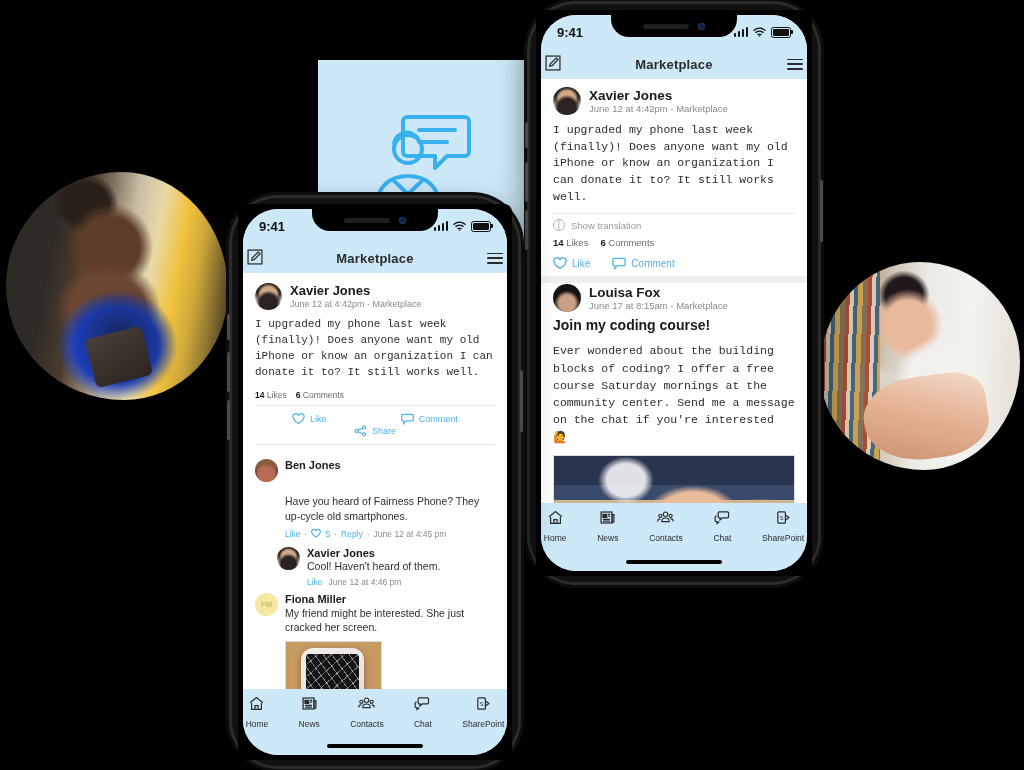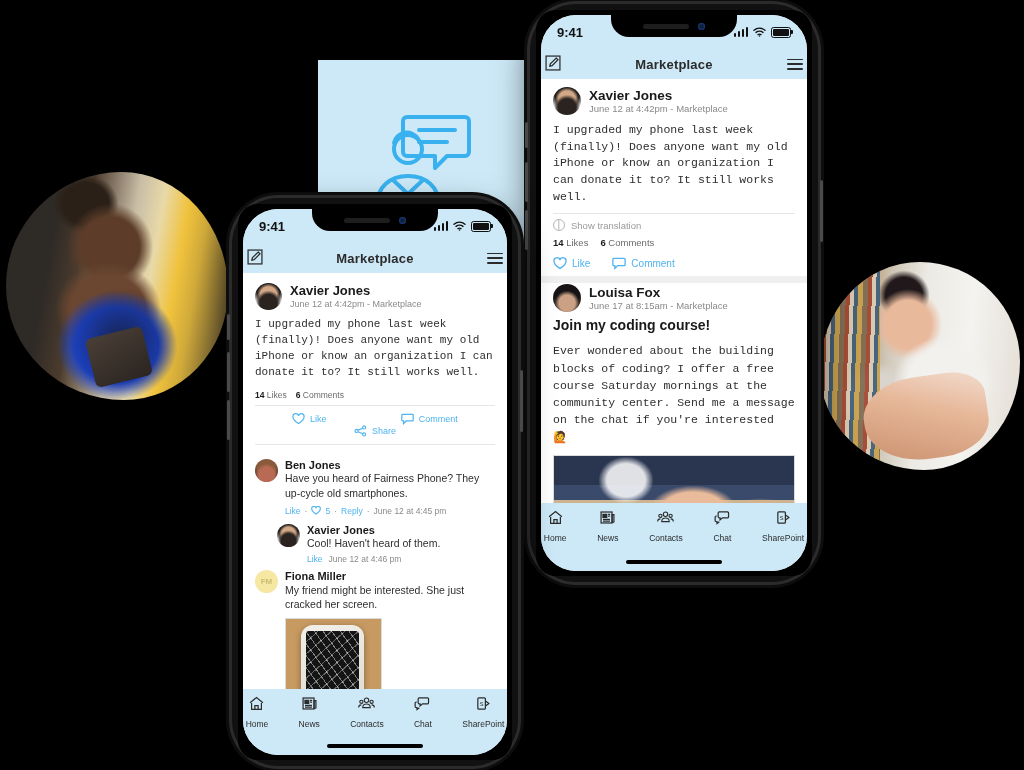--- a/index.html
+++ b/index.html
@@ -42,21 +42,21 @@
   .art-right:before{content:"";position:absolute;left:0;top:0;width:30%;height:100%;
      background:repeating-linear-gradient(92deg,#7d6a52 0 5px,#a4452f 5px 9px,#d9cdb6 9px 13px,#3f5d78 13px 17px,#c8a14b 17px 22px);
      opacity:.92;}
   .art-right:after{content:"";position:absolute;left:22%;top:55%;width:62%;height:40%;
      background:linear-gradient(20deg,#c98f6c,#e7b89a 60%,#f3ded1);
      border-radius:44% 30% 40% 50%;transform:rotate(-8deg);}
 
   
   .phone{position:absolute;border-radius:46px;background:#111;
      box-shadow:0 0 0 3px #2b2b2b, 0 0 0 6px #0d0d0d, 0 14px 34px rgba(0,0,0,.6);}
-  .phone .bezel{position:absolute;inset:6px;border-radius:20px;background:#000;
+  .phone .bezel{position:absolute;inset:6px;border-radius:8px;background:#000;
      overflow:hidden;}
   .screen{position:absolute;inset:5px;border-radius:35px;background:#fff;overflow:hidden;
      display:flex;flex-direction:column;}
   .side-btn{position:absolute;width:3px;background:#4a4a4a;border-radius:2px;}
 
   
   .notch{position:absolute;left:50%;transform:translateX(-50%);top:0;background:#000;
      border-radius:0 0 18px 18px;z-index:6;display:flex;align-items:center;justify-content:center;gap:9px;}
   .speaker{width:46px;height:5px;border-radius:3px;background:#1e1e1e;}
   .cam{width:7px;height:7px;border-radius:50%;background:#10213f;box-shadow:inset 0 0 2px #2a62c9;}
@@ -451,21 +451,21 @@
             </div>
             <div class="divider" style="margin:7px 0 0;"></div>
           </div>
 
           <div style="padding:4px 12px 0;">
 
             <div class="comment" style="margin-top:6px;">
               <span class="avatar av-b" style="width:23px;height:23px;"></span>
               <span style="flex:1;">
                 <div class="name" style="font-size:11px;">Ben Jones</div>
-                <div class="cmt-txt" style="font-size:10.5px;line-height:1.4;">Have you heard of Fairness Phone? They up-cycle old smartphones.</div>
+                <div class="cmt-txt" style="font-size:10.5px;line-height:1.4;margin-top:23px;">Have you heard of Fairness Phone? They up-cycle old smartphones.</div>
                 <div class="cmt-actions" style="font-size:8.5px;margin-top:5px;display:flex;align-items:center;gap:4px;">
                   <span>Like</span>
                   <span class="sep">·</span>
                   <span>
                     <svg width="10" height="9" viewBox="0 0 16 14" fill="none" stroke="#4fb3ef" stroke-width="1.8">
                       <path d="M8 12.6S1.2 8.4 1.2 4.6A3.4 3.4 0 0 1 8 3.2a3.4 3.4 0 0 1 6.8 1.4c0 3.8-6.8 8-6.8 8z"></path>
                     </svg>
                   </span>
                   <span>5</span>
                   <span class="sep">·</span>

